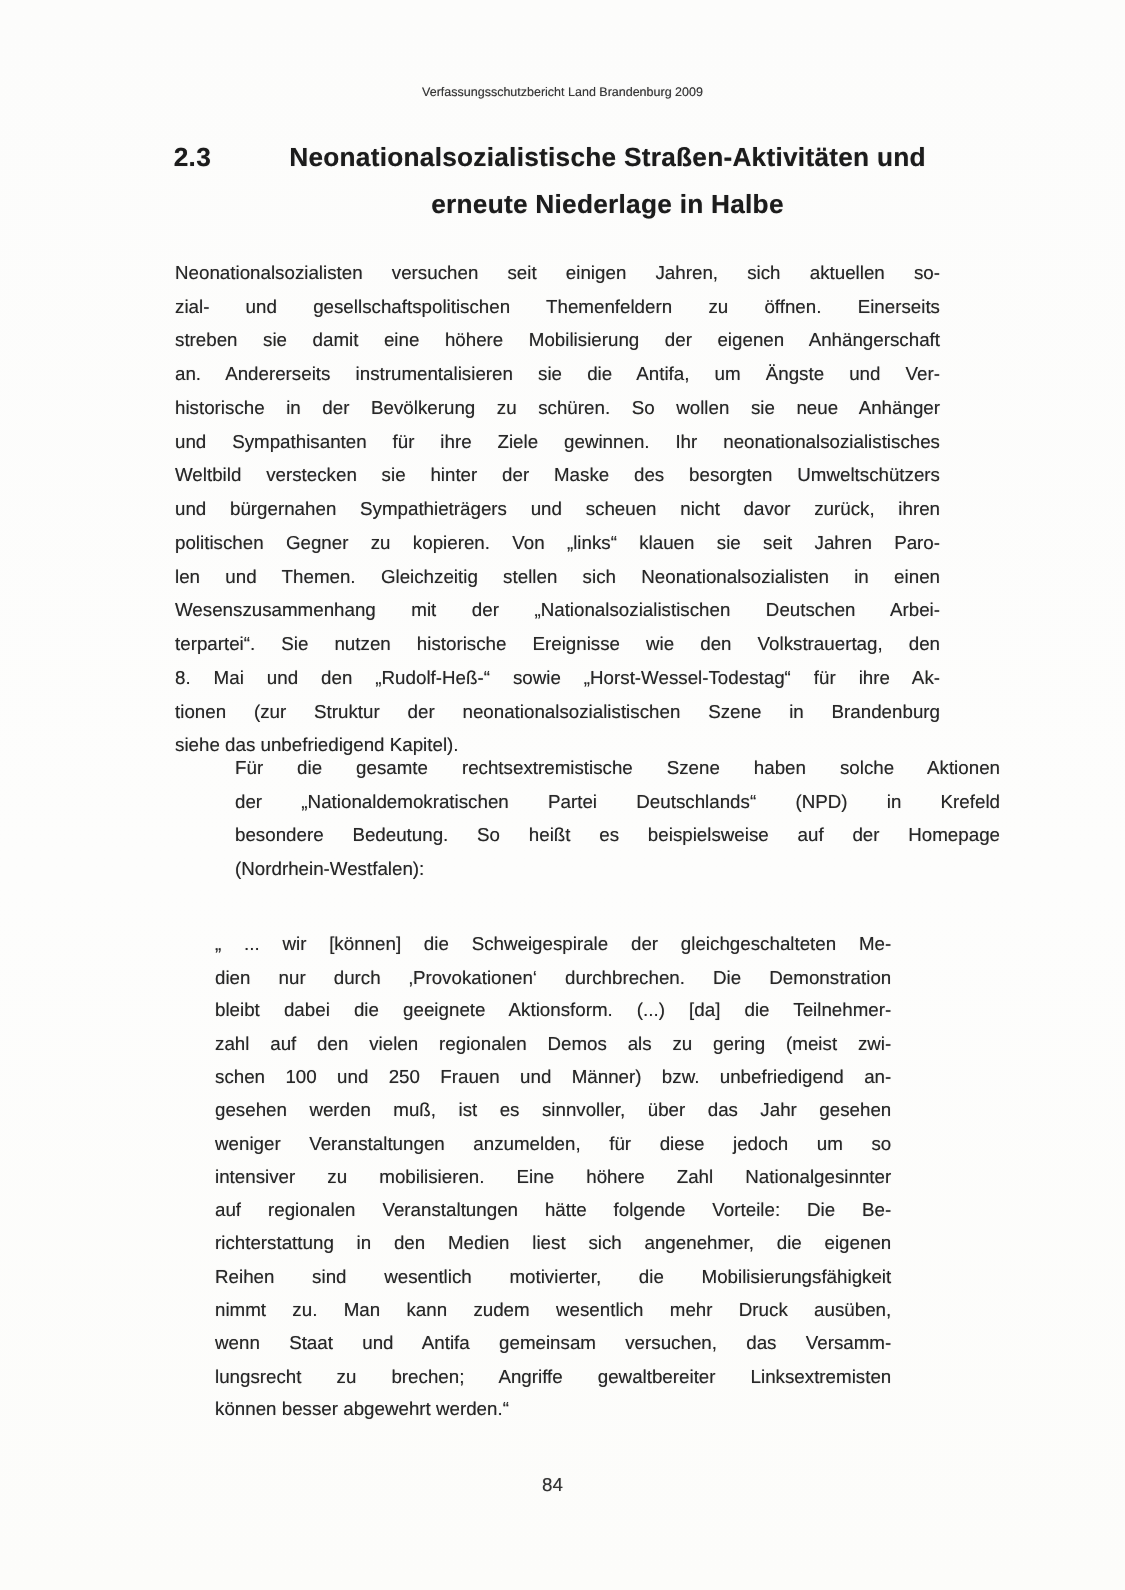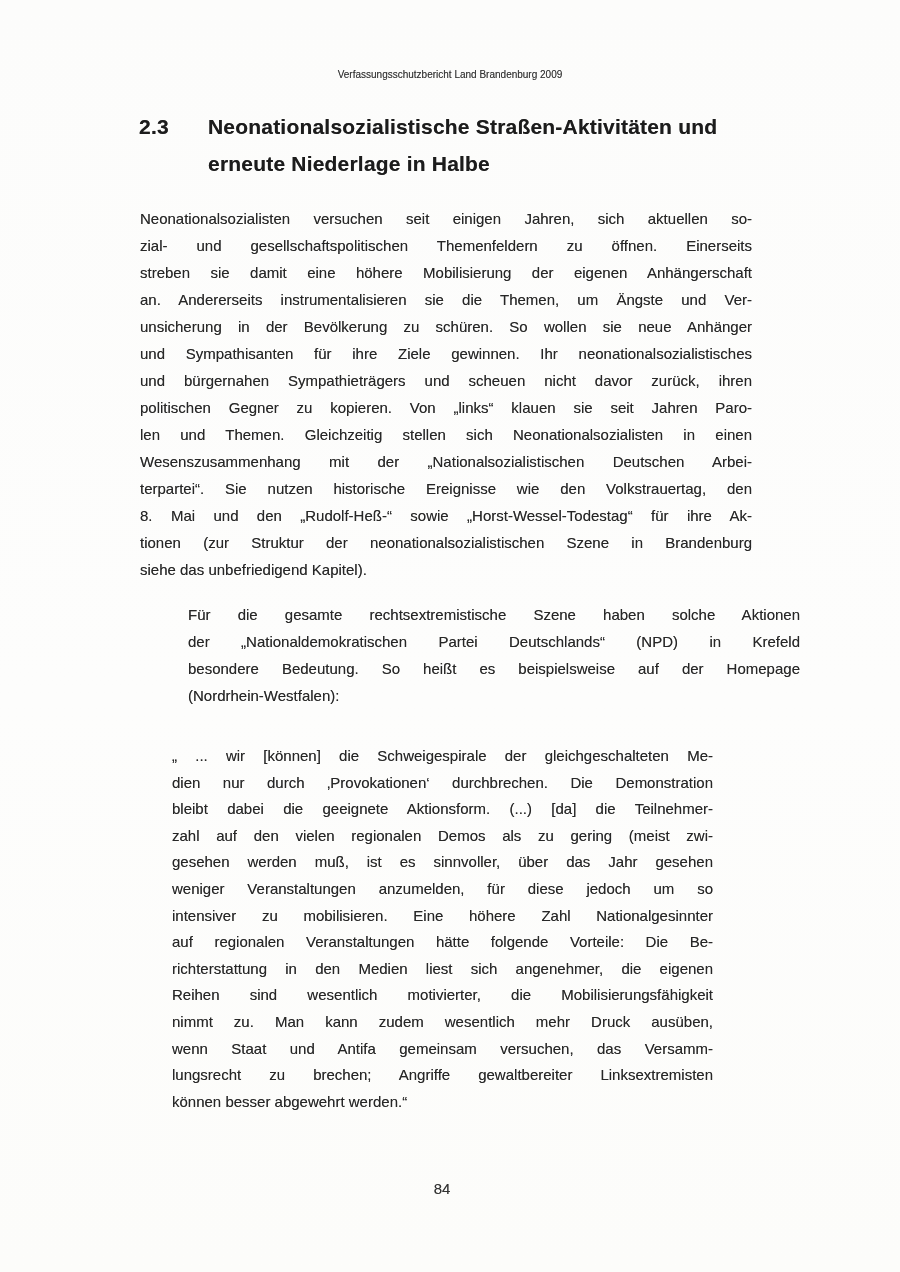--- a/index.html
+++ b/index.html
@@ -43,21 +43,21 @@
     letter-spacing: 0.2px;
     text-shadow: 0 0 0.6px rgba(30,30,30,0.6);
   }
   .sec-num {
     flex: 0 0 69px;
   }
   .sec-title {
     flex: 1 1 auto;
   }
   .sec-title .line {
-    text-align: left;
+    text-align: center;
   }
   .textblock {
     position: absolute;
     font-size: 15px;
     line-height: 27px;
     color: #272727;
     text-shadow: 0 0 0.6px rgba(45,45,45,0.55);
   }
   .textblock .line {
     text-align: justify;
@@ -108,23 +108,24 @@
     <div class="sec-title">
         <div class="line">Neonationalsozialistische Straßen-Aktivitäten und</div>
         <div class="line">erneute Niederlage in Halbe</div>
       </div>
   </div>
 
   <div class="textblock para-1">
       <div class="line">Neonationalsozialisten versuchen seit einigen Jahren, sich aktuellen so-</div>
       <div class="line">zial- und gesellschaftspolitischen Themenfeldern zu öffnen. Einerseits</div>
       <div class="line">streben sie damit eine höhere Mobilisierung der eigenen Anhängerschaft</div>
-      <div class="line">an. Andererseits instrumentalisieren sie die Themen, um Ängste und Ver-</div>
-      <div class="line">unsicherung in der Bevölkerung zu schüren. So wollen sie neue Anhänger</div>
+      <div class="line">an. Andererseits instrumentalisieren sie die Antifa, um Ängste und Ver-</div>
+      <div class="line">historische in der Bevölkerung zu schüren. So wollen sie neue Anhänger</div>
       <div class="line">und Sympathisanten für ihre Ziele gewinnen. Ihr neonationalsozialistisches</div>
+      <div class="line">Weltbild verstecken sie hinter der Maske des besorgten Umweltschützers</div>
       <div class="line">und bürgernahen Sympathieträgers und scheuen nicht davor zurück, ihren</div>
       <div class="line">politischen Gegner zu kopieren. Von „links“ klauen sie seit Jahren Paro-</div>
       <div class="line">len und Themen. Gleichzeitig stellen sich Neonationalsozialisten in einen</div>
       <div class="line">Wesenszusammenhang mit der „Nationalsozialistischen Deutschen Arbei-</div>
       <div class="line">terpartei“. Sie nutzen historische Ereignisse wie den Volkstrauertag, den</div>
       <div class="line">8. Mai und den „Rudolf-Heß-“ sowie „Horst-Wessel-Todestag“ für ihre Ak-</div>
       <div class="line">tionen (zur Struktur der neonationalsozialistischen Szene in Brandenburg</div>
       <div class="line">siehe das unbefriedigend Kapitel).</div>
     </div>
 
@@ -133,20 +134,21 @@
       <div class="line">der „Nationaldemokratischen Partei Deutschlands“ (NPD) in Krefeld</div>
       <div class="line">besondere Bedeutung. So heißt es beispielsweise auf der Homepage</div>
       <div class="line">(Nordrhein-Westfalen):</div>
     </div>
 
   <div class="textblock quote-block">
       <div class="line">„ ... wir [können] die Schweigespirale der gleichgeschalteten Me-</div>
       <div class="line">dien nur durch ‚Provokationen‘ durchbrechen. Die Demonstration</div>
       <div class="line">bleibt dabei die geeignete Aktionsform. (...) [da] die Teilnehmer-</div>
       <div class="line">zahl auf den vielen regionalen Demos als zu gering (meist zwi-</div>
+      <div class="line">schen 100 und 250 Frauen und Männer) bzw. unbefriedigend an-</div>
       <div class="line">gesehen werden muß, ist es sinnvoller, über das Jahr gesehen</div>
       <div class="line">weniger Veranstaltungen anzumelden, für diese jedoch um so</div>
       <div class="line">intensiver zu mobilisieren. Eine höhere Zahl Nationalgesinnter</div>
       <div class="line">auf regionalen Veranstaltungen hätte folgende Vorteile: Die Be-</div>
       <div class="line">richterstattung in den Medien liest sich angenehmer, die eigenen</div>
       <div class="line">Reihen sind wesentlich motivierter, die Mobilisierungsfähigkeit</div>
       <div class="line">nimmt zu. Man kann zudem wesentlich mehr Druck ausüben,</div>
       <div class="line">wenn Staat und Antifa gemeinsam versuchen, das Versamm-</div>
       <div class="line">lungsrecht zu brechen; Angriffe gewaltbereiter Linksextremisten</div>
       <div class="line">können besser abgewehrt werden.“</div>

